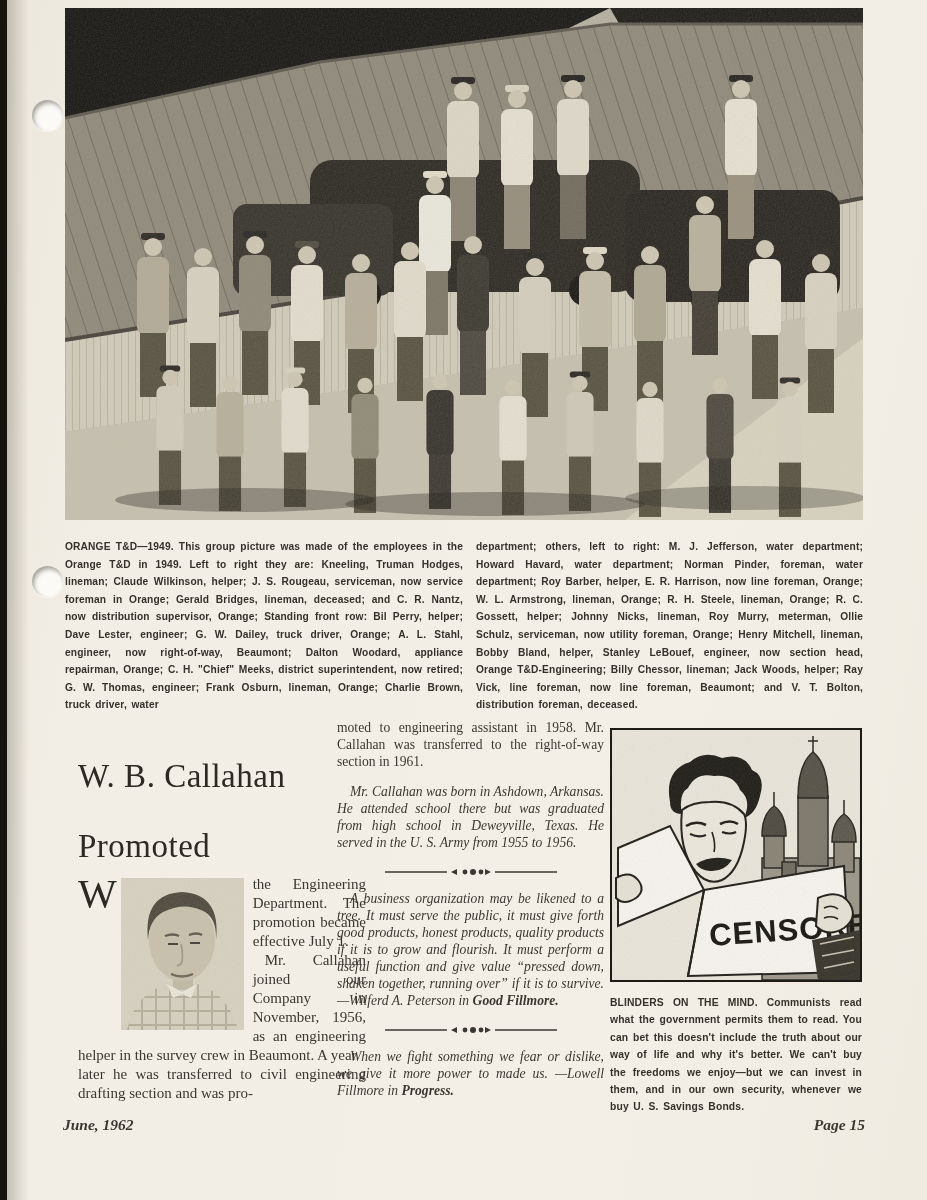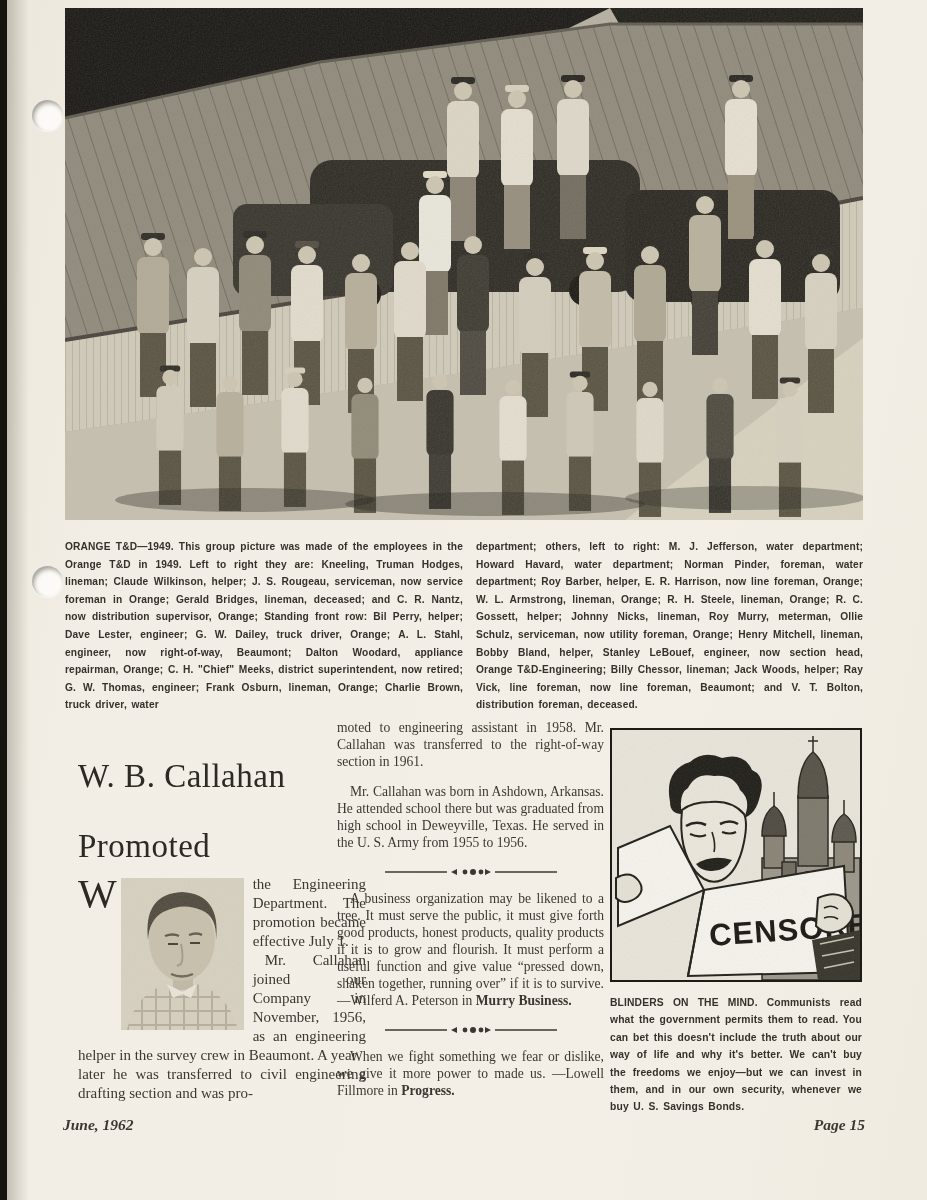--- a/index.html
+++ b/index.html
@@ -27,21 +27,21 @@
   .headline{font:400 33px/40px "Liberation Serif",serif;color:#2c2a23;letter-spacing:.5px;}
   .headline .l2{margin-top:30px;}
   .body-serif{font:15px/19px "Liberation Serif",serif;color:#3b3831;text-align:justify;}
   .col-left .body{margin-top:9px;}
   .dropcap{float:left;font-size:41px;line-height:33px;padding:2px 4px 0 0;color:#2c2a23;}
   .portrait{float:left;width:123px;height:152px;margin:3px 9px 2px 0;}
   .clearfix::after{content:"";display:block;clear:both;}
 
   .col-mid{position:absolute;left:337px;top:719px;width:267px;}
   .col-mid p{margin:0;font:13.6px/17px "Liberation Serif",serif;color:#3b3831;text-align:justify;}
-  .col-mid p.ind{text-indent:13px;}
+  .col-mid p.ind{text-indent:13px;font-style:italic;}
   .col-mid .sp{margin-top:13px;}
   .divider{display:block;margin:16px auto 13px auto;width:172px;height:10px;}
 
   .col-right{position:absolute;left:610px;top:728px;width:252px;}
   .cartoon{width:248px;height:250px;border:2px solid #1d1b16;background:#eae6dc;box-sizing:content-box;}
   .cartoon svg{display:block;}
   .cartoon-cap{margin-top:12px;font:700 10.3px/17.4px "Liberation Sans",sans-serif;
        color:#34312b;text-align:justify;letter-spacing:.15px;word-spacing:1.6px;}
 
   .footer-date{position:absolute;left:63px;top:1116px;font:700 italic 15.5px/18px "Liberation Serif",serif;color:#3b3832;}
@@ -180,21 +180,21 @@
     <p>moted to engineering assistant in 1958. Mr. Callahan was transferred to the right-of-way section in 1961.</p>
     <p class="ind sp">Mr. Callahan was born in Ashdown, Arkansas. He attended school there but was graduated from high school in Deweyville, Texas. He served in the U. S. Army from 1955 to 1956.</p>
     <svg class="divider" viewBox="0 0 172 10">
       <line x1="0" y1="5" x2="62" y2="5" stroke="#3a3832" stroke-width="1.4"></line>
       <path d="M66,5 l6,-3 v6 Z M106,5 l-6,-3 v6 Z" fill="#3a3832"></path>
       <circle cx="80" cy="5" r="2.4" fill="#3a3832"></circle>
         <circle cx="88" cy="5" r="3" fill="#3a3832"></circle>
       <circle cx="96" cy="5" r="2.4" fill="#3a3832"></circle>
       <line x1="110" y1="5" x2="172" y2="5" stroke="#3a3832" stroke-width="1.4"></line>
     </svg>
-    <p class="ind"><span>A business organization may be likened to a tree. It must serve the public, it must give forth good products, honest products, quality products if it is to grow and flourish. It must perform a useful function and give value “pressed down, shaken together, running over” if it is to survive. —Wilferd A. Peterson in </span><b class="src">Murry Business.</b></p>
+    <p class="ind"><span>A business organization may be likened to a tree. It must serve the public, it must give forth good products, honest products, quality products if it is to grow and flourish. It must perform a useful function and give value “pressed down, shaken together, running over” if it is to survive. —Wilferd A. Peterson in </span><b class="src">Good Fillmore.</b></p>
     <svg class="divider" viewBox="0 0 172 10">
       <line x1="0" y1="5" x2="62" y2="5" stroke="#3a3832" stroke-width="1.4"></line>
       <path d="M66,5 l6,-3 v6 Z M106,5 l-6,-3 v6 Z" fill="#3a3832"></path>
       <circle cx="80" cy="5" r="2.4" fill="#3a3832"></circle>
         <circle cx="88" cy="5" r="3" fill="#3a3832"></circle>
       <circle cx="96" cy="5" r="2.4" fill="#3a3832"></circle>
       <line x1="110" y1="5" x2="172" y2="5" stroke="#3a3832" stroke-width="1.4"></line>
     </svg>
     <p class="ind"><span>When we fight something we fear or dislike, we give it more power to made us. —Lowell Fillmore in </span><b class="src">Progress.</b></p>
   </div>

